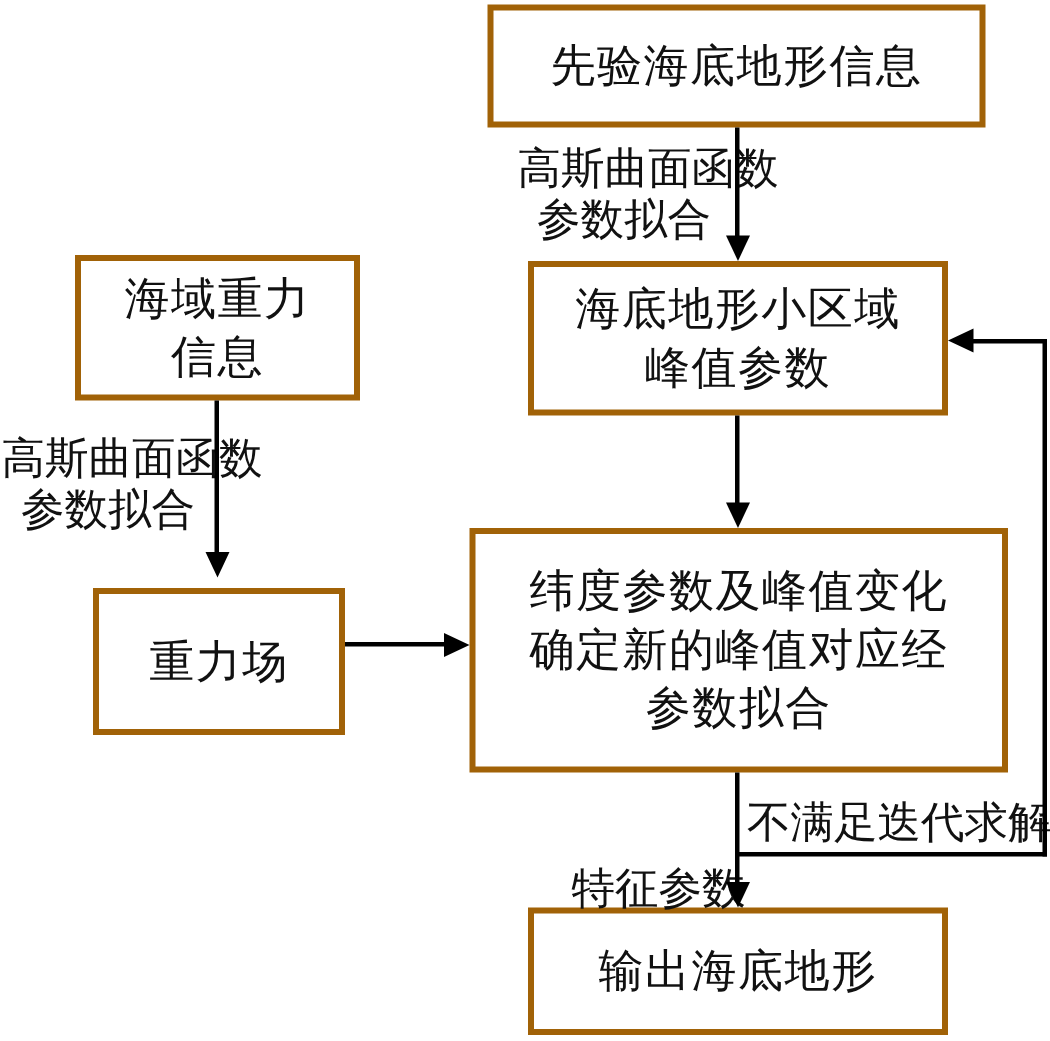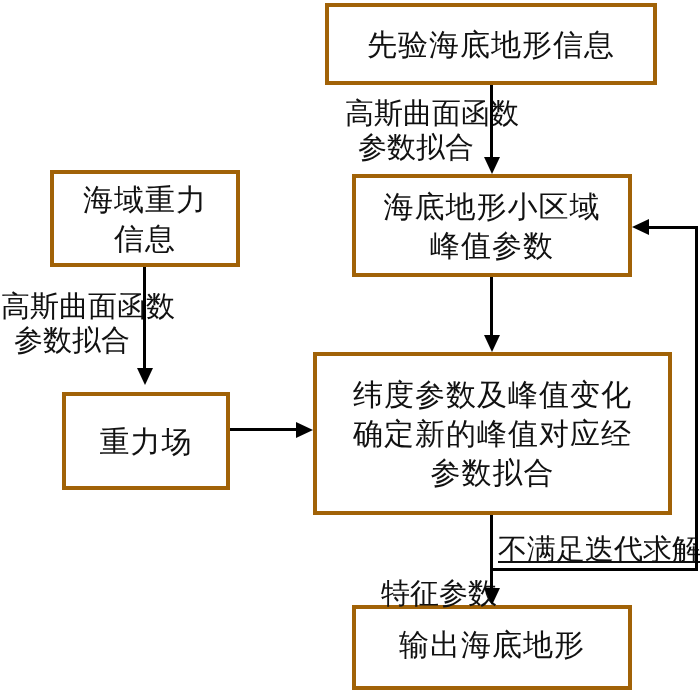--- a/index.html
+++ b/index.html
@@ -88,35 +88,35 @@
   <div class="box" style="left:62px; top:392px; width:168px; height:98px;">
     <span>重力场</span>
   </div>
 
   <div class="box" style="left:313px; top:352px; width:359px; height:163px;">
     <span>纬度参数及峰值变化</span>
     <span>确定新的峰值对应经</span>
     <span>参数拟合</span>
   </div>
 
-  <div class="box" style="left:352px; top:605px; width:280px; height:85px;font-family:Liberation Mono, monospace;">
+  <div class="box" style="left:352px; top:605px; width:280px; height:85px;">
     <span>输出海底地形</span>
   </div>
 
   <div class="edge-label" style="left:345px; top:96px; width:142px;">
     <div>高斯曲面函数</div>
     <div>参数拟合</div>
   </div>
 
   <div class="edge-label" style="left:1px; top:289px; width:142px;">
     <div>高斯曲面函数</div>
     <div>参数拟合</div>
   </div>
 
-  <div class="edge-label" style="left:498px; top:532px; width:172px;text-decoration:underline;">不满足迭代求解</div>
+  <div class="edge-label" style="left:498px; top:532px; width:172px;">不满足迭代求解</div>
 
   <div class="edge-label" style="left:381px; top:576px; width:100px;">特征参数</div>
 
   <div class="ln" style="left:490px; top:85px; width:3px; height:76px;"></div>
   <div class="ah down" style="left:484px; top:157px;"></div>
 
   <div class="ln" style="left:490px; top:277px; width:3px; height:60px;"></div>
   <div class="ah down" style="left:484px; top:335px;"></div>
 
   <div class="ln" style="left:143px; top:267px; width:3px; height:103px;"></div>

